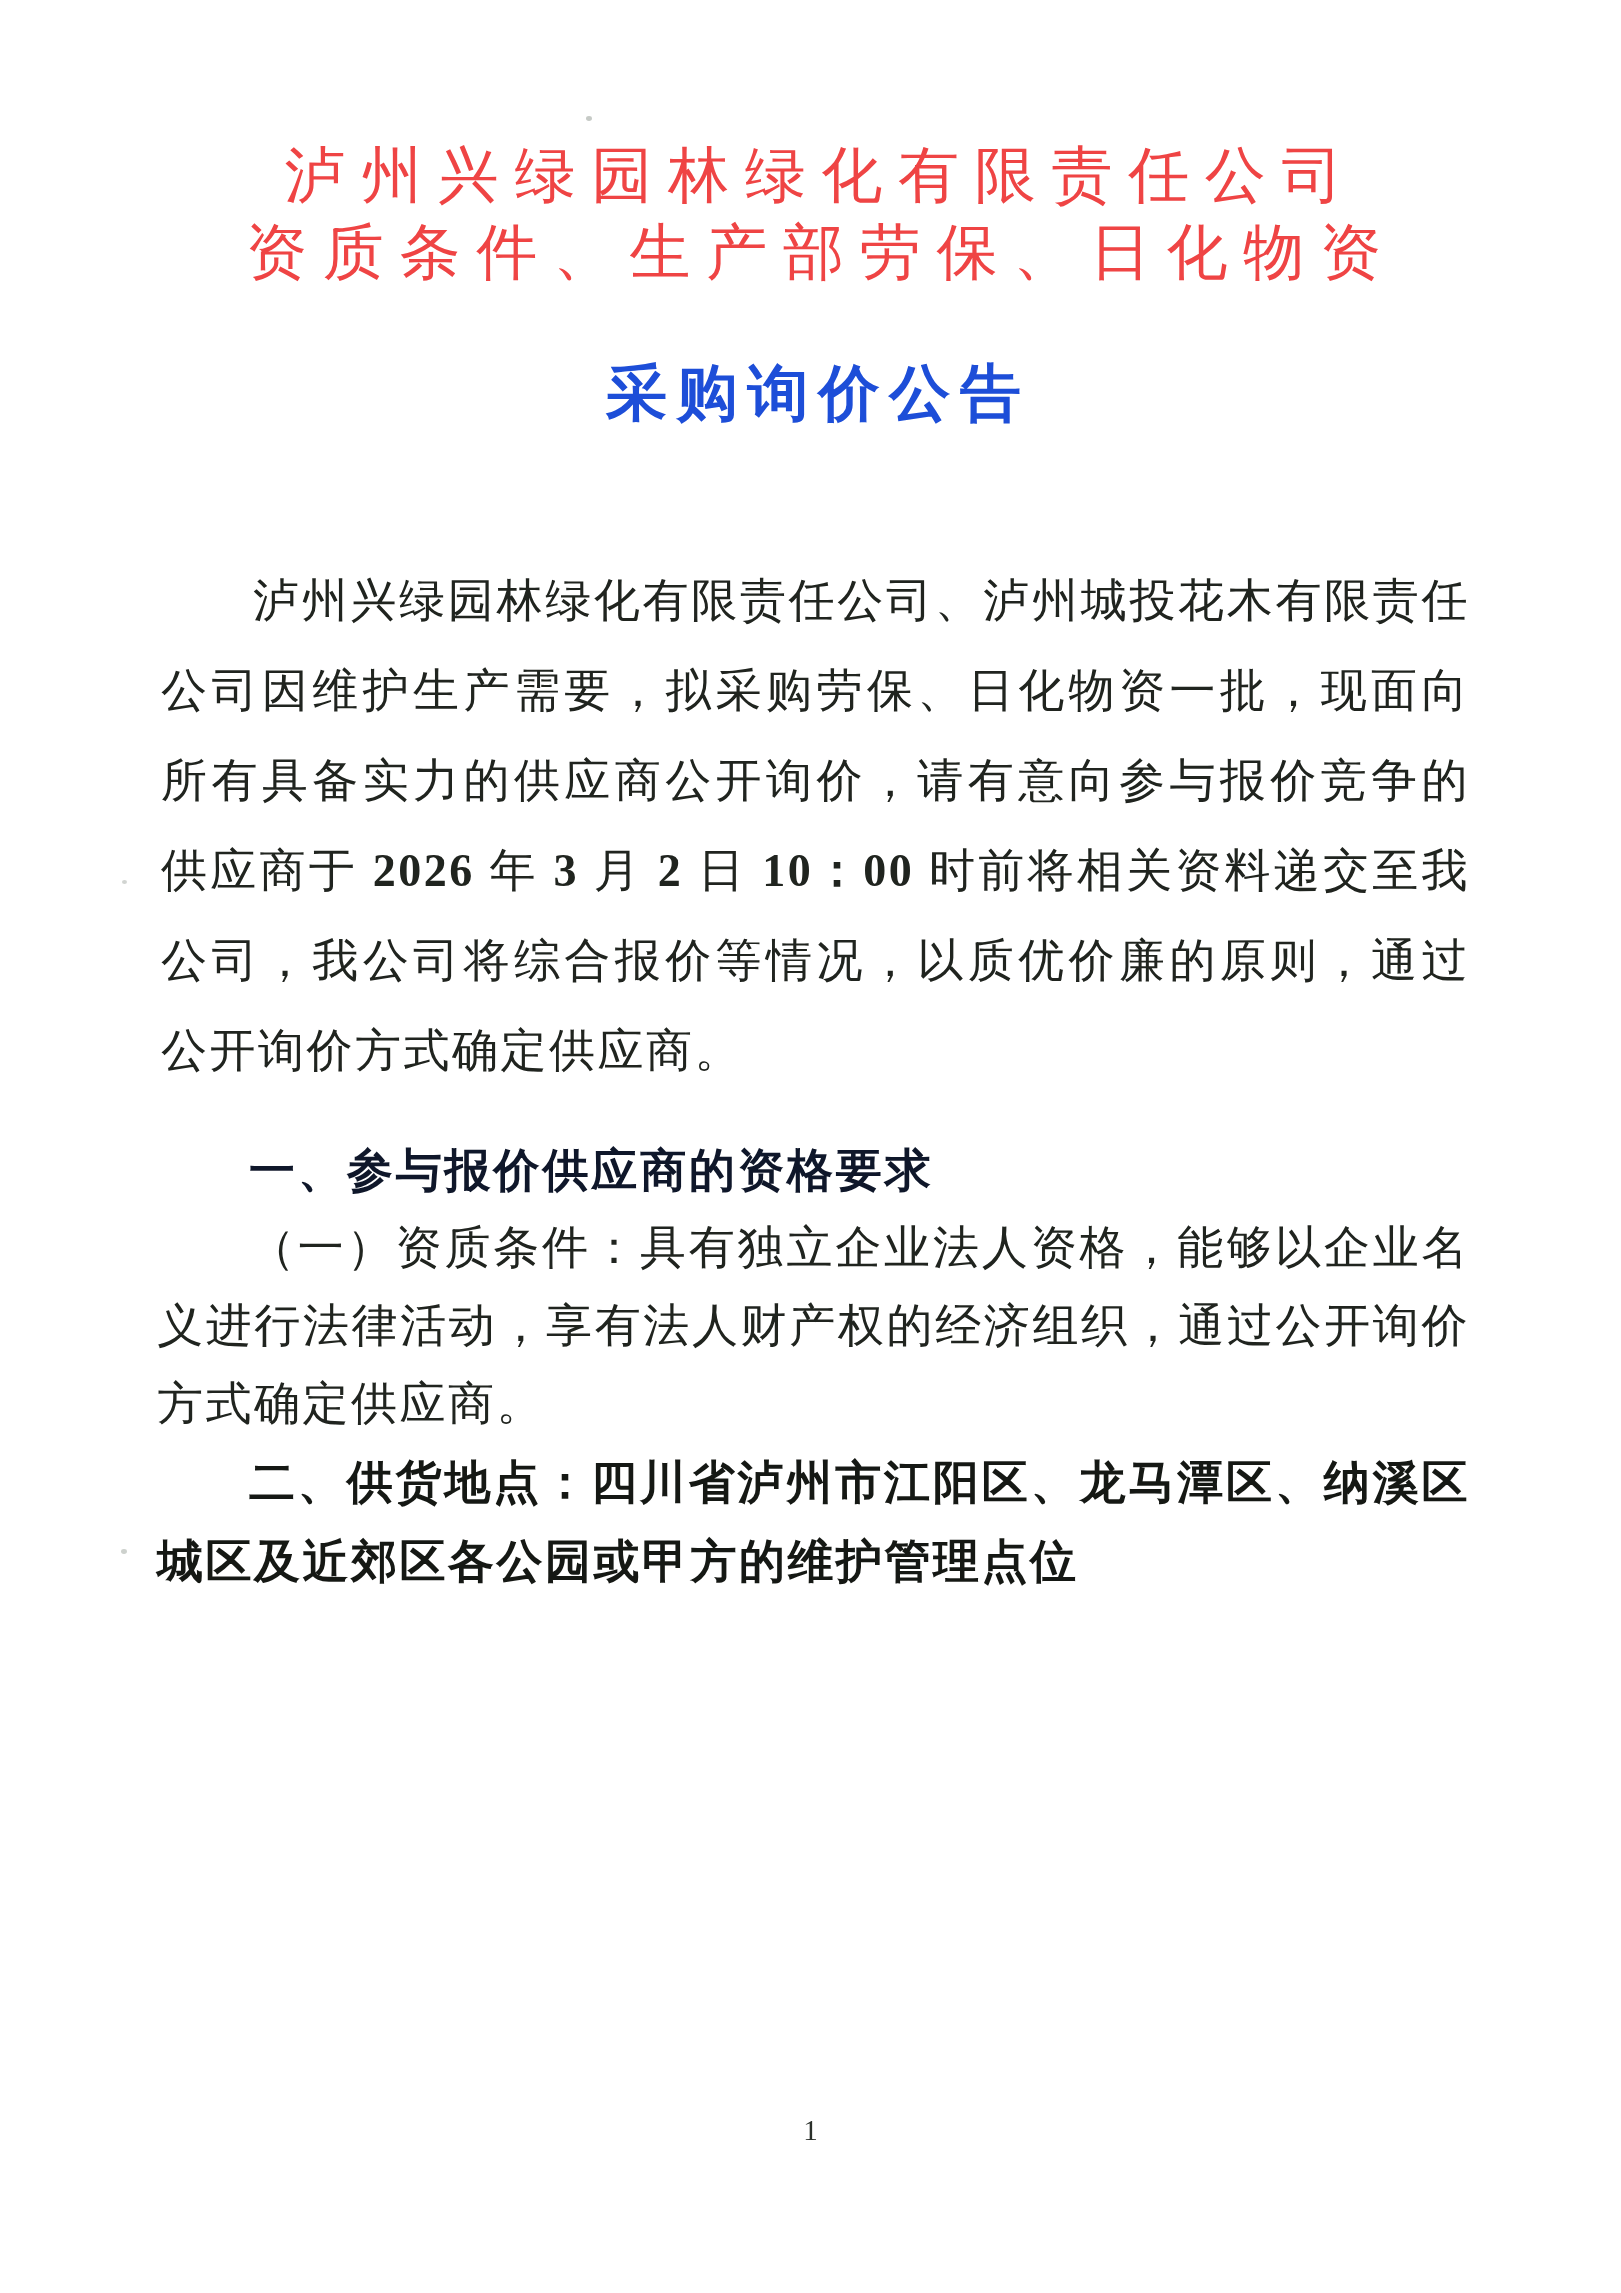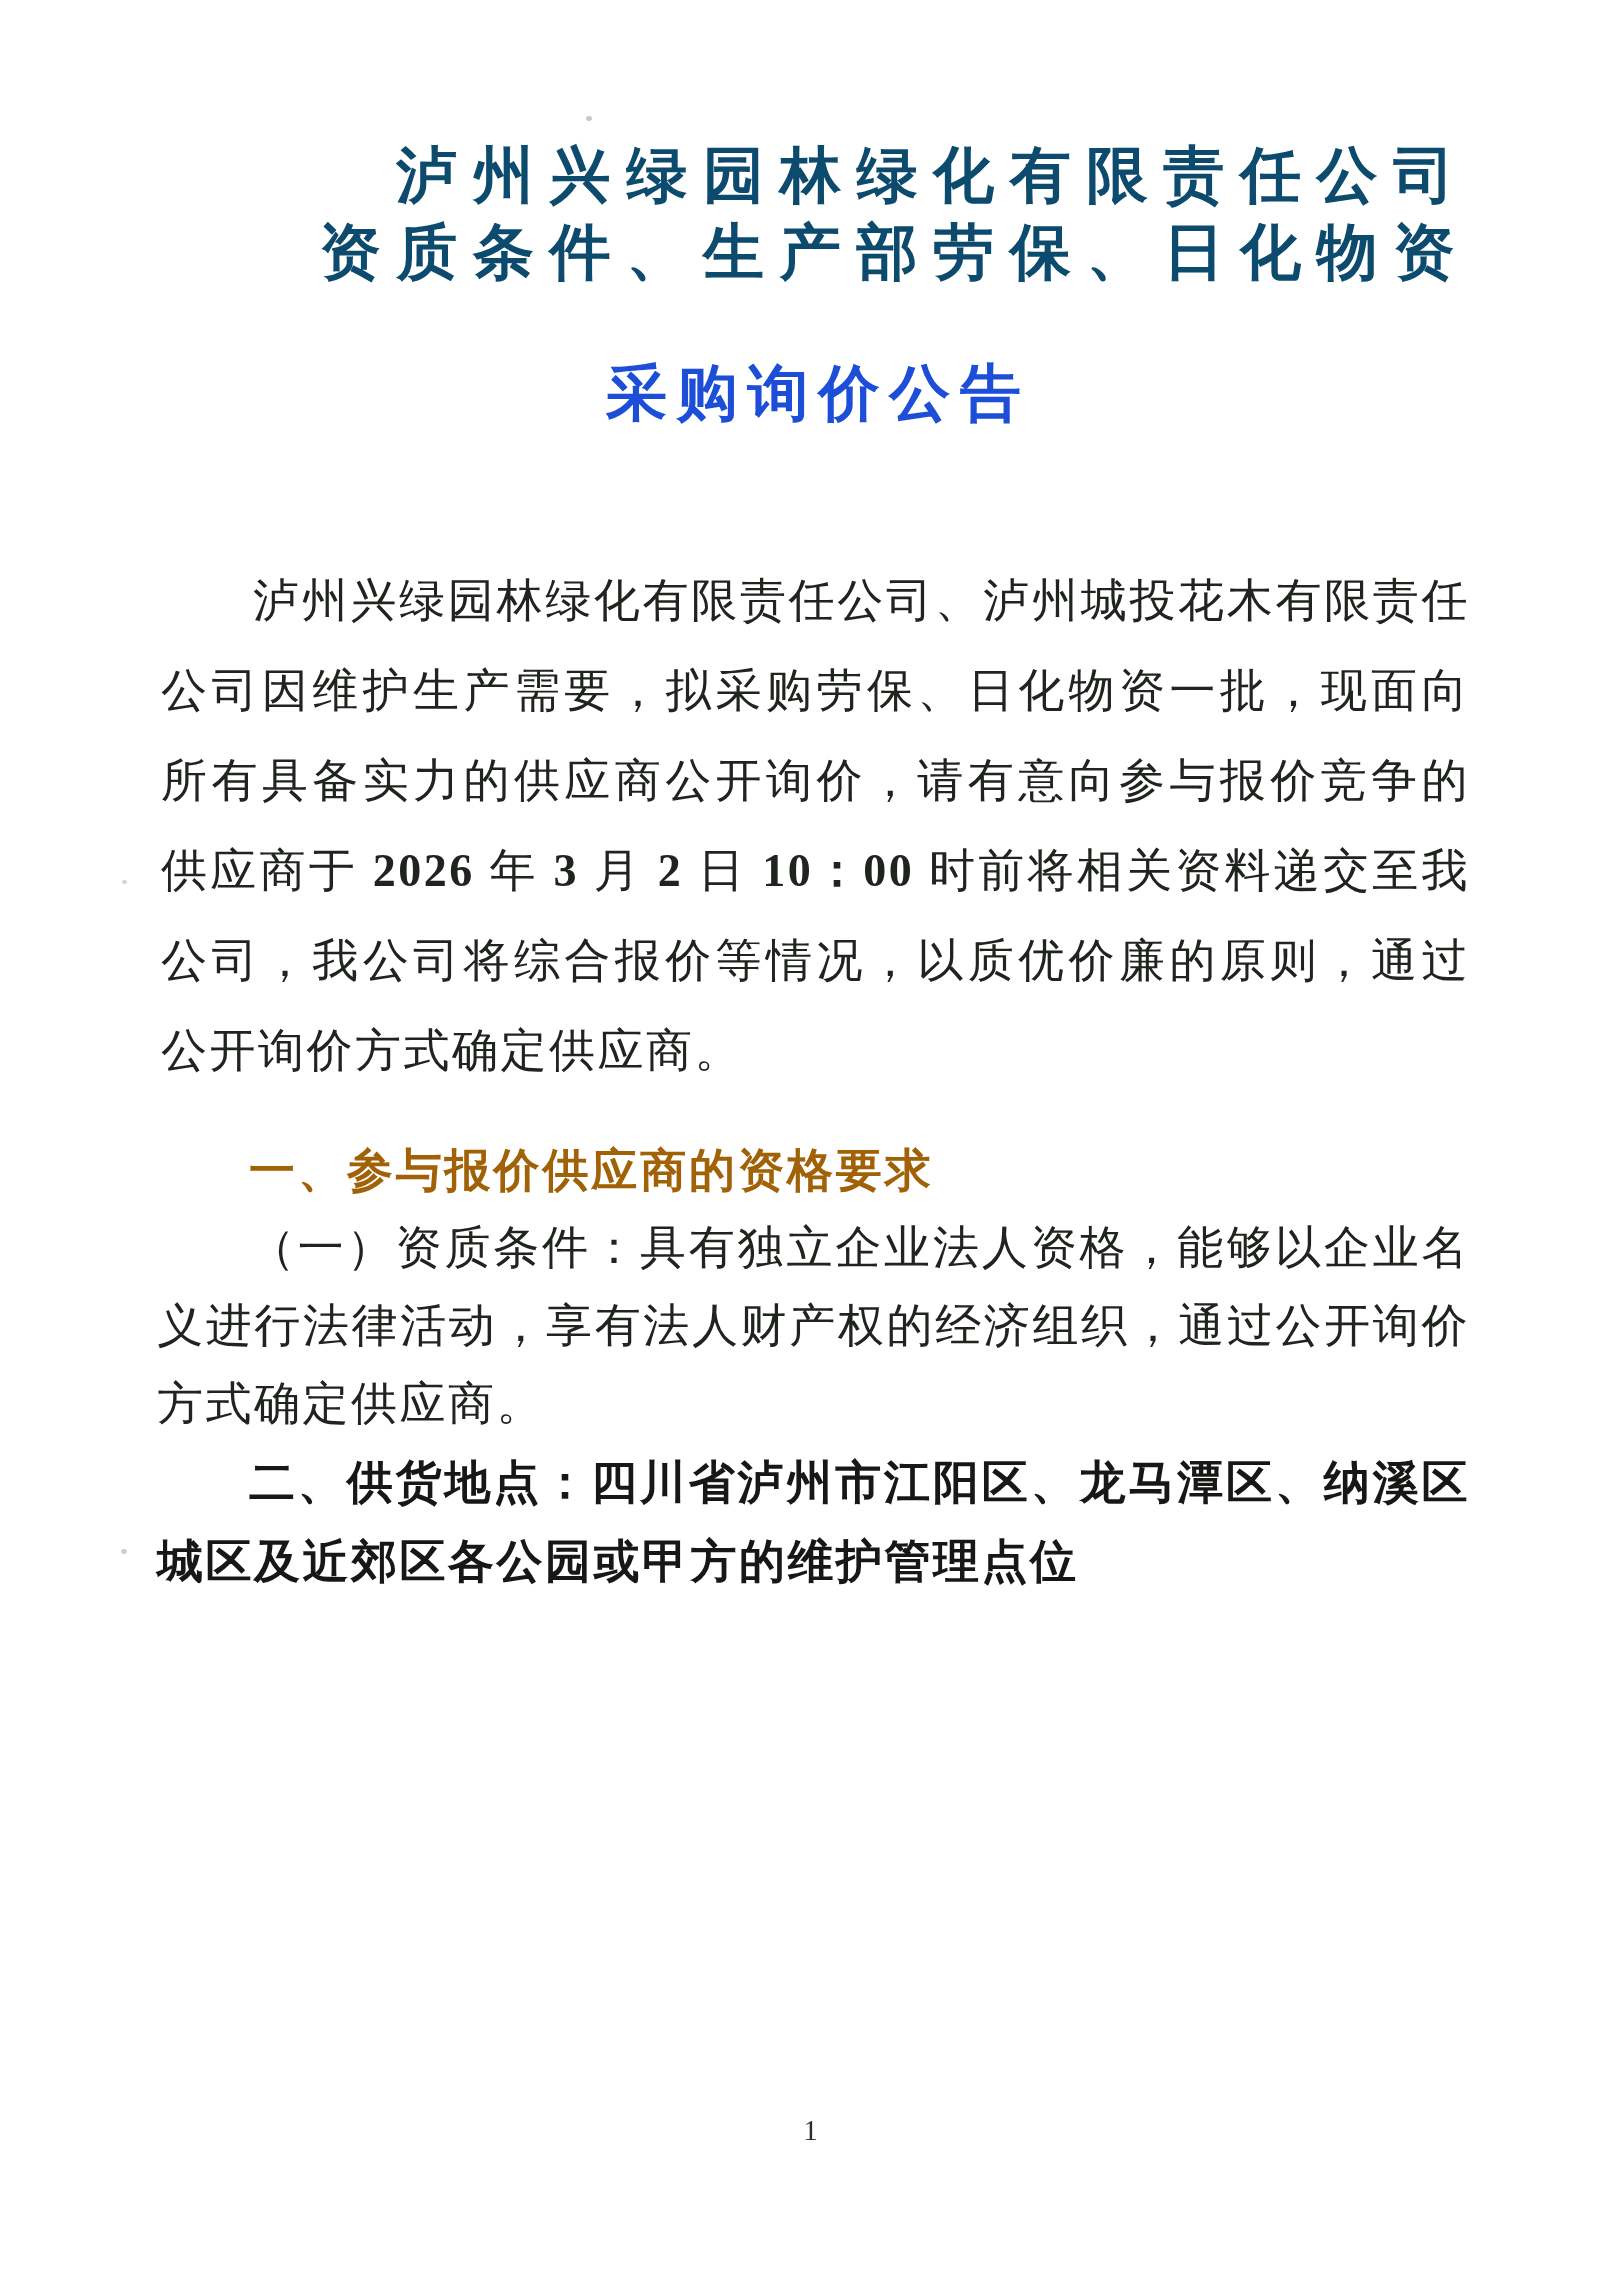--- a/index.html
+++ b/index.html
@@ -18,26 +18,26 @@
     font-family: "Liberation Serif", "DejaVu Serif", serif;
   }
   .content {
     padding: 137px 151px 0 157px;
   }
   .title-block {
     margin: 0;
   }
   .title-line {
     font-size: 61px;
-    font-weight: bold;
+    font-weight: normal;
     letter-spacing: 15.7px;
     padding-left: 15.7px; 
     line-height: 77px;
-    text-align: right;
-    color: #0c4a6e;
+    text-align: center;
+    color: #ef4444;
     white-space: nowrap;
   }
   .subtitle {
     margin-top: 64px;
     font-size: 61px;
     font-weight: bold;
     letter-spacing: 9.8px;
     padding-left: 9.8px;
     line-height: 78px;
     text-align: center;
@@ -56,21 +56,21 @@
     font-family: "Liberation Serif", "DejaVu Serif", serif;
   }
   .section-heading {
     margin-top: 35px;
     font-size: 46px;
     line-height: 78px;
     text-indent: 2em;
     letter-spacing: 2.9px;
     font-weight: 600;
     font-family: "Liberation Sans", "DejaVu Sans", sans-serif;
-    color: #a16207;
+    color: #0f172a;
   }
   .body-p {
     margin: 0;
     font-size: 46px;
     line-height: 78px;
     text-align: justify;
     text-indent: 2em;
     letter-spacing: 2.5px;
   }
   .label-bold {

